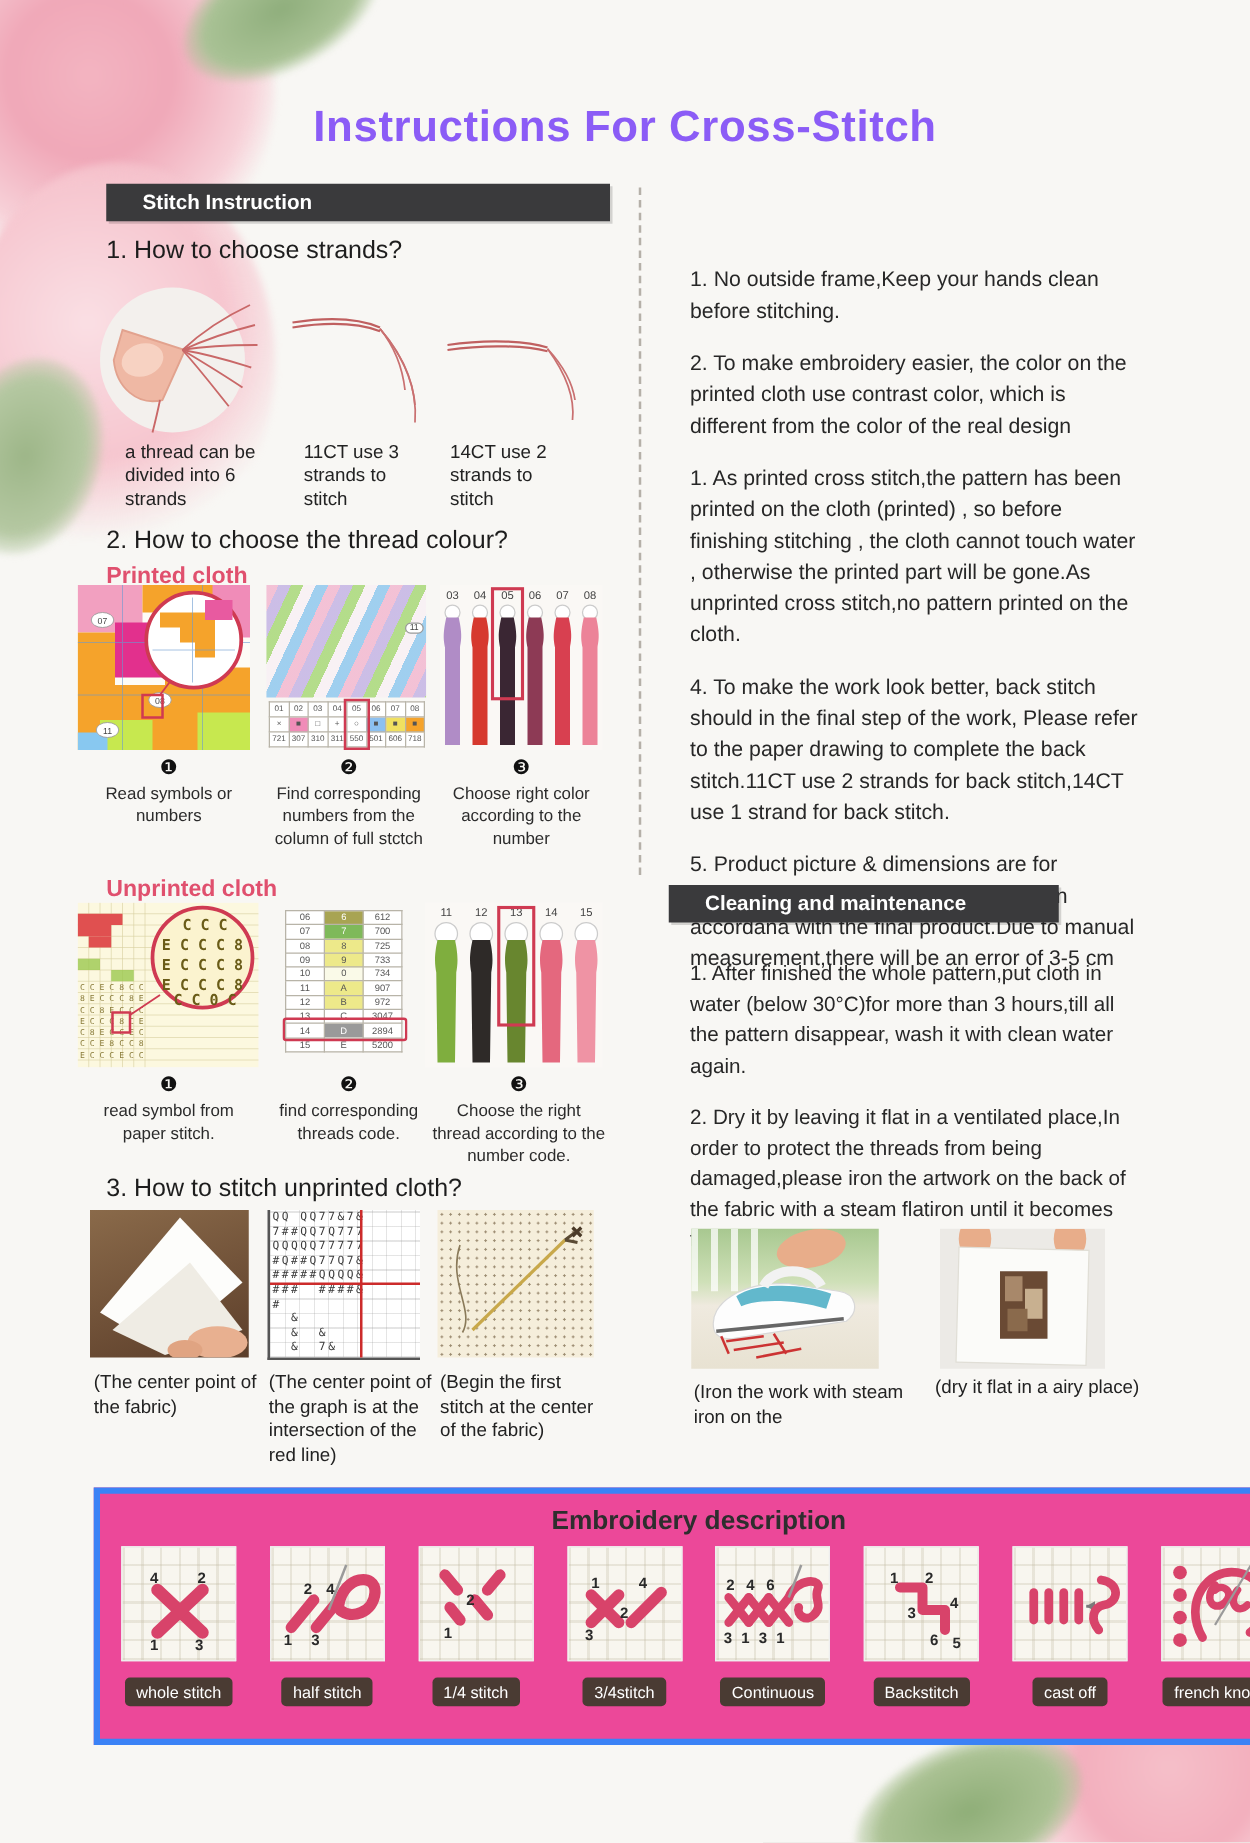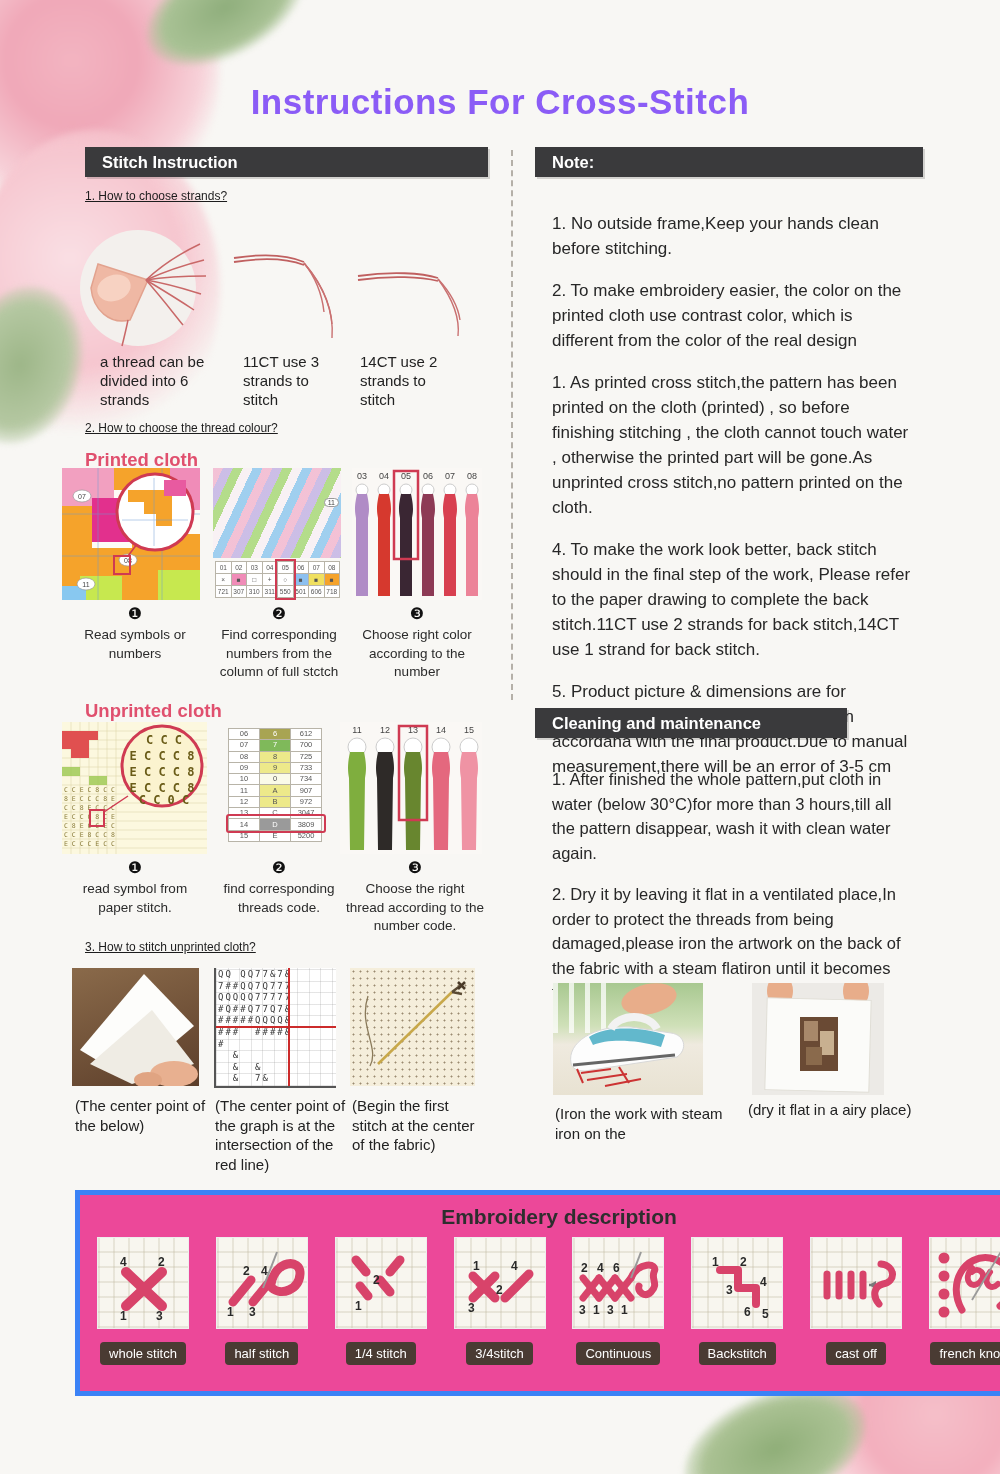--- a/index.html
+++ b/index.html
@@ -4,23 +4,23 @@
 <style>
   html,body{margin:0;padding:0;background:#e8e6e2;}
   #page{position:relative;width:1000px;height:1474px;background:#f8f7f4;overflow:hidden;
         font-family:"Liberation Sans",sans-serif;color:#262626;}
   
   .fl{position:absolute;border-radius:50%;filter:blur(3px);z-index:1;}
   
   .pagetitle{position:absolute;left:0;top:82px;width:1000px;text-align:center;
      font-size:35px;font-weight:bold;letter-spacing:.5px;z-index:2;}
   .bar{position:absolute;height:30px;line-height:30px;background:#3a3a3c;color:#fff;
-     font-size:16.5px;font-weight:bold;padding-left:17px;box-sizing:border-box;z-index:2;
+     font-size:16.5px;font-weight:bold;padding-left:29px;box-sizing:border-box;z-index:2;
      box-shadow:2px 2px 0 rgba(0,0,0,.15);}
-  .hsec{position:absolute;font-size:12px;color:#1d1d1d;z-index:2;text-decoration:underline;}
+  .hsec{position:absolute;font-size:20px;color:#1d1d1d;z-index:2;}
   .pinkh{position:absolute;font-size:18.5px;color:#e0506e;z-index:2;font-weight:bold;}
   .cap1{position:absolute;font-size:15px;line-height:1.28;color:#222;z-index:2;}
   .step{position:absolute;text-align:center;z-index:2;}
   .step .n{font-size:16px;color:#111;display:block;margin-bottom:2px;}
   .step .t{font-size:13.5px;line-height:1.3;color:#2b2b2b;}
   .cap3{position:absolute;font-size:15px;line-height:1.3;color:#222;z-index:2;}
   .ptxt{position:absolute;z-index:2;font-size:17px;line-height:25px;color:#272727;}
   .ptxt p{margin:17px;}
   .divider{position:absolute;left:511px;top:150px;height:550px;border-left:2px dashed #b5b0a8;z-index:2;}
   .img{position:absolute;z-index:2;overflow:hidden;}
@@ -356,21 +356,21 @@
             <td>972</td>
           </tr>
           <tr>
             <td>13</td>
             <td>C</td>
             <td>3047</td>
           </tr>
           <tr>
             <td>14</td>
             <td>D</td>
-            <td>3809</td>
+            <td>2894</td>
           </tr>
           <tr>
             <td>15</td>
             <td>E</td>
             <td>5200</td>
           </tr>
         </tbody>
     </table>
     <div class="redbox" style="left:0px;top:92px;width:96px;height:15px;border-radius:3px;"></div>
   </div>
@@ -452,25 +452,24 @@
   <div class="img" style="left:350px;top:968px;width:125px;height:118px;background:#f5eedb;">
     <div style="position:absolute;inset:0;background-image:radial-gradient(#9a8a70 0.9px,transparent 1.1px);background-size:7px 7px;"></div>
     <svg width="125" height="118" viewBox="0 0 125 118" style="position:absolute;left:0;top:0;">
       <line x1="28" y1="96" x2="102" y2="24" stroke="#c8a84a" stroke-width="2.6"></line>
       <path d="M18,28 C8,58 30,80 20,98" stroke="#8a7a5a" stroke-width="1.3" fill="none"></path>
       <path d="M102,24 l8,-6 m-8,6 l10,2" stroke="#5a4a34" stroke-width="2.4"></path>
       <path d="M108,14 l7,7 m0,-7 l-7,7" stroke="#4a3a28" stroke-width="2.6"></path>
     </svg>
   </div>
 
-  <div class="cap3" style="left:75px;top:1096px;width:150px;">(The center point of the below)</div>
+  <div class="cap3" style="left:75px;top:1096px;width:150px;">(The center point of the fabric)</div>
   <div class="cap3" style="left:215px;top:1096px;width:140px;">(The center point of the graph is at the intersection of the red line)</div>
   <div class="cap3" style="left:352px;top:1096px;width:130px;">(Begin the first stitch at the center of the fabric)</div>
 
-  <div class="bar" style="left:535px;top:147px;width:388px;">Note:</div>
 
   <div class="ptxt" style="left:535px;top:194px;width:396px;">
     <p>1.  No outside frame,Keep your hands clean before stitching.</p>
     <p>2.  To make embroidery easier,  the color on the printed cloth use contrast color, which is different from the color of the real design</p>
     <p>1.  As printed cross stitch,the pattern has been printed on the cloth (printed) , so before finishing stitching , the cloth cannot touch water , otherwise the printed part will be gone.As unprinted cross stitch,no pattern printed on the cloth.</p>
     <p>4.  To make the work look better, back stitch should in the final step of the work, Please refer to the paper drawing to complete the back stitch.11CT use 2 strands for back stitch,14CT use 1 strand for back stitch.</p>
     <p>5.  Product picture &amp; dimensions are for reference only. Detailed information is in accordana with the final product.Due to manual measurement,there will be an error of 3-5 cm</p>
   </div>
 
   <div class="bar" style="left:535px;top:708px;width:312px;">Cleaning and maintenance</div>

